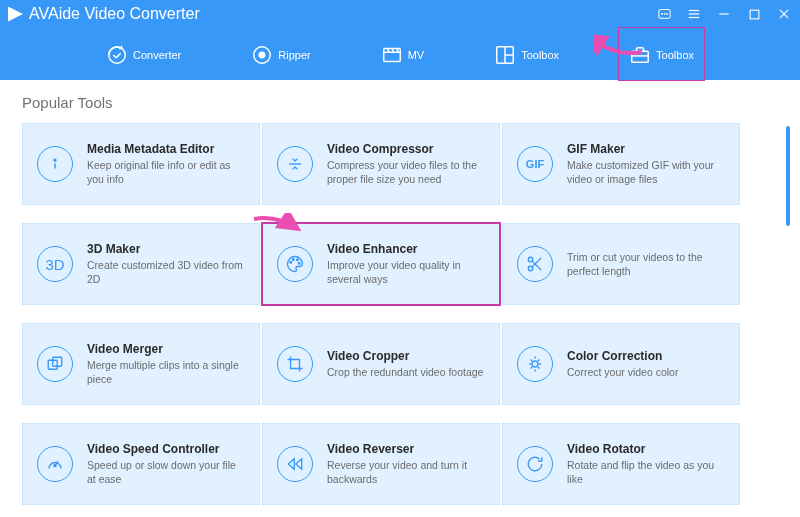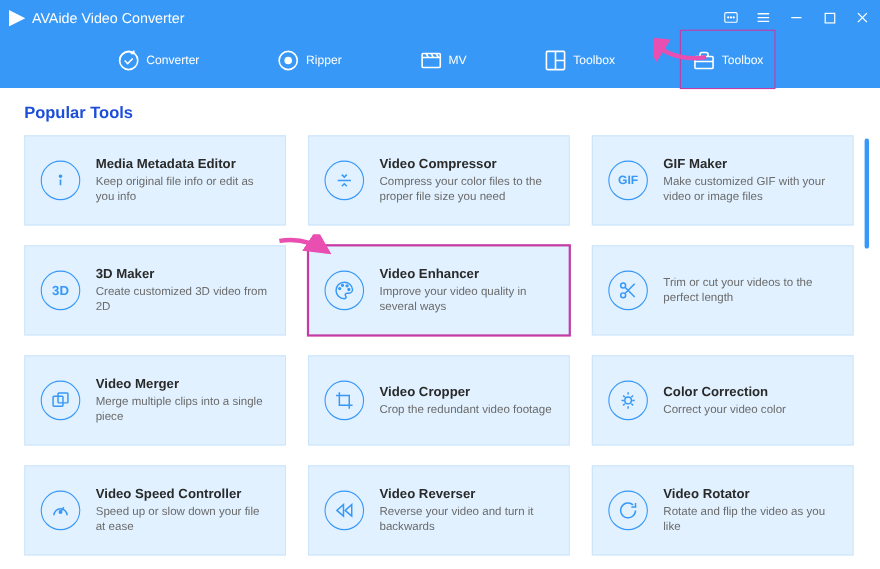--- a/index.html
+++ b/index.html
@@ -11,25 +11,25 @@
   overflow: hidden;
 }
 .header {
   background: #3798f8;
   height: 80px;
   display: flex;
   flex-direction: column;
 }
 .titlebar {
   display: flex;
-  align-items: flex-end;
+  align-items: center;
   height: 24px;
   padding: 4px 8px 0 8px;
   color: #fff;
-  font-size: 13px;
+  font-size: 16px;
   gap: 32px;
 }
 .titlebar-left {
   display: flex;
   align-items: center;
   gap: 6px;
 }
 .logo-icon {
   width: 15px;
   height: 15px;
@@ -78,31 +78,31 @@
   align-items: center;
   justify-content: center;
 }
 .content {
   padding: 14px 22px 14px 22px;
   height: 437px;
   position: relative;
 }
 .section-title {
   font-size: 15px;
-  color: #1d4ed8;
-  font-weight: 700;
+  color: #737373;
+  font-weight: 400;
   margin-bottom: 12px;
 }
 .grid-container {
   display: flex;
 }
 .grid {
   display: grid;
   grid-template-columns: repeat(3, 238px);
-  gap: 18px 20px;
+  gap: 18px 2px;
   flex: 1;
 }
 .tool-card {
   background: #e1f1ff;
   border: 1px solid #cde5fb;
   height: 82px;
   display: flex;
   align-items: center;
   padding: 12px 14px;
   cursor: pointer;
@@ -277,37 +277,37 @@
       <div class="tool-card">
         <div class="tool-icon">
           <svg width="18" height="18" viewBox="0 0 24 24" fill="none" stroke="#3798f8" stroke-width="1.8">
               <line x1="4" y1="12" x2="20" y2="12"></line>
               <polyline points="9 5 12 8 15 5"></polyline>
               <polyline points="9 19 12 16 15 19"></polyline>
             </svg>
         </div>
         <div class="tool-text">
           <div class="tool-title">Video Compressor</div>
-          <div class="tool-desc">Compress your color files to the proper file size you need</div>
+          <div class="tool-desc">Compress your video files to the proper file size you need</div>
         </div>
       </div>
 
       <div class="tool-card">
         <div class="tool-icon">
           <span style="font-size:11px;font-weight:700;color:#3798f8">GIF</span>
         </div>
         <div class="tool-text">
           <div class="tool-title">GIF Maker</div>
           <div class="tool-desc">Make customized GIF with your video or image files</div>
         </div>
       </div>
 
       <div class="tool-card">
         <div class="tool-icon">
-          <span style="font-size:12px;font-weight:700;color:#3798f8">3D</span>
+          <span style="font-size:15px;font-weight:400;color:#3798f8">3D</span>
         </div>
         <div class="tool-text">
           <div class="tool-title">3D Maker</div>
           <div class="tool-desc">Create customized 3D video from 2D</div>
         </div>
       </div>
 
       <div class="tool-card highlight">
         <div class="tool-icon">
           <svg width="20" height="20" viewBox="0 0 24 24" fill="none" stroke="#3798f8" stroke-width="1.6">

